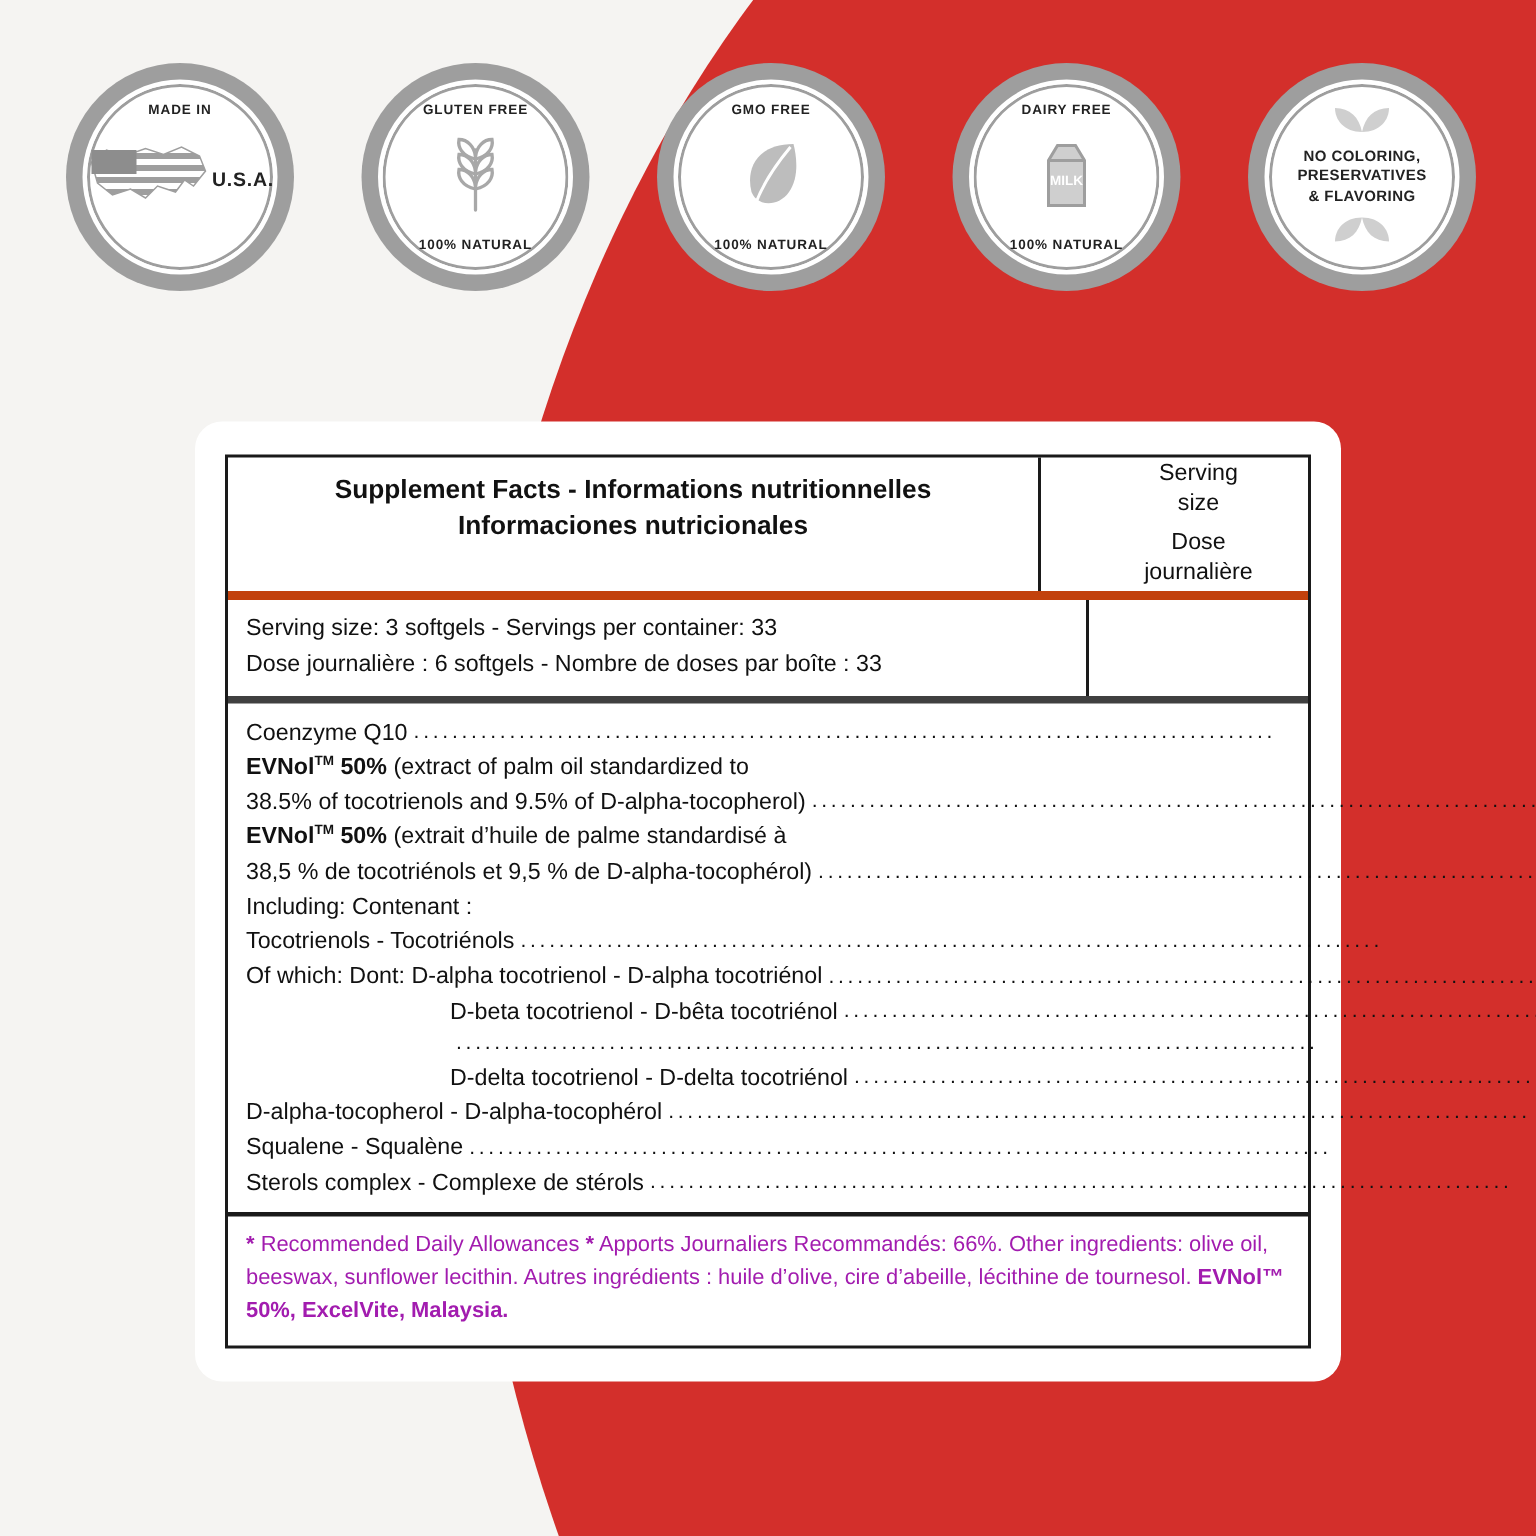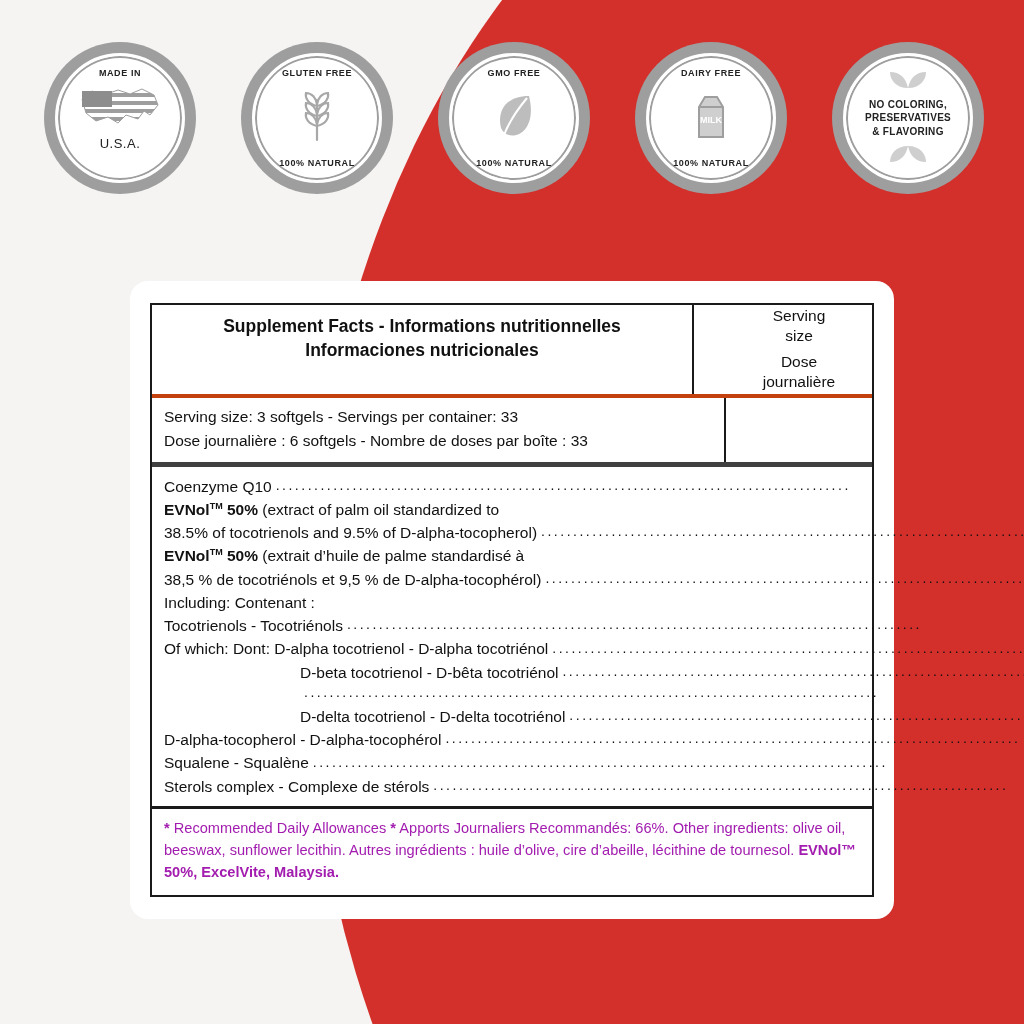--- a/index.html
+++ b/index.html
@@ -54,42 +54,42 @@
     flex: 0 0 auto;
   }
   .badge-inner {
     width: 124px;
     height: 124px;
     border-radius: 50%;
     background: #ffffff;
     border: 3px solid #ffffff;
     box-shadow: 0 0 0 2px #9e9e9e inset;
     display: flex;
-    flex-direction: column;
+    flex-direction: row;
     align-items: center;
     justify-content: center;
     position: relative;
     overflow: hidden;
   }
   .badge-top-text,
   .badge-bottom-text {
     position: absolute;
     width: 100%;
     text-align: center;
     font-size: 9px;
     font-weight: bold;
     letter-spacing: 0.6px;
     color: #222;
   }
   .badge-top-text { top: 12px; }
   .badge-bottom-text { bottom: 12px; }
 
   .badge-main-text {
     font-size: 13px;
-    font-weight: normal;
+    font-weight: bold;
     color: #222;
     text-align: center;
     line-height: 1.15;
     letter-spacing: 0.5px;
   }
   .badge-center-icon {
     display: block;
   }
 
   .badge-multiline {
@@ -112,21 +112,21 @@
     border-radius: 18px;
     padding: 22px 20px;
     box-sizing: border-box;
   }
   .facts {
     border: 2px solid #1a1a1a;
     box-sizing: border-box;
   }
   .facts-head {
     display: flex;
-    border-bottom: 4px solid #c2410c;
+    border-bottom: 6px solid #c2410c;
     gap: 32px;
   }
   .facts-head-left {
     flex: 1 1 auto;
     text-align: center;
     padding: 10px 8px 8px 8px;
     font-size: 17.5px;
     font-weight: bold;
     color: #111;
     line-height: 1.35;

